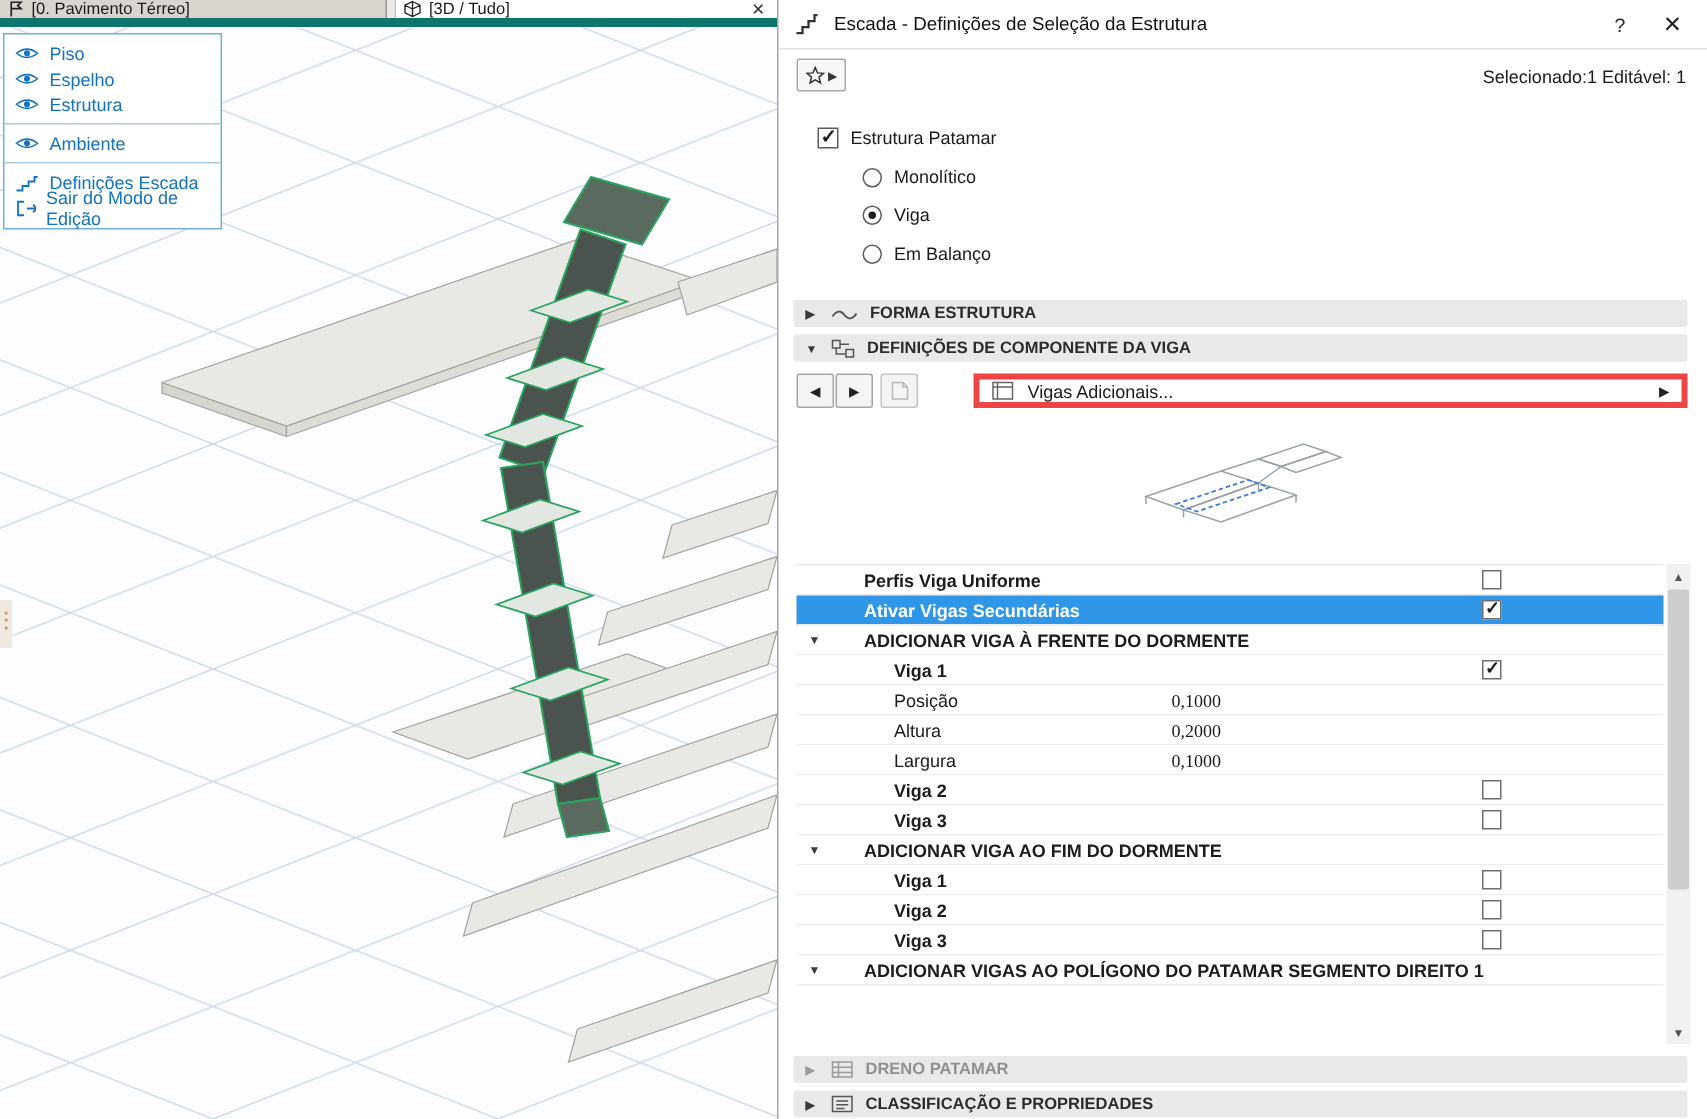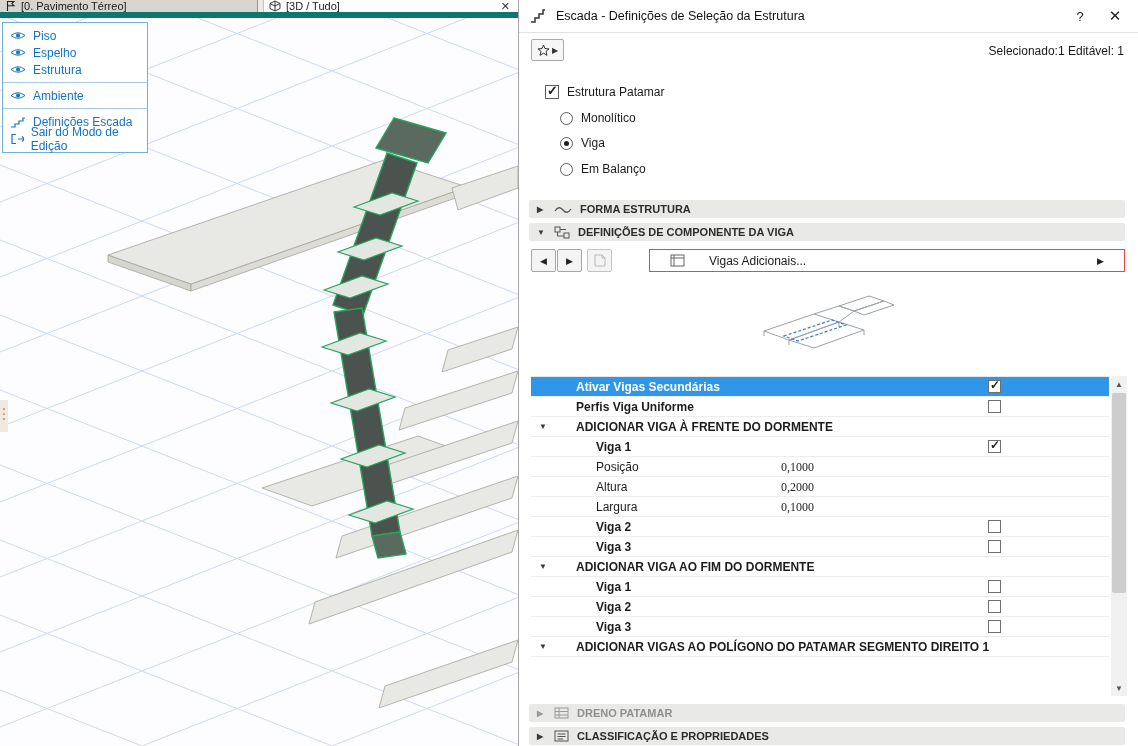--- a/index.html
+++ b/index.html
@@ -34,36 +34,36 @@
               gap:9px; padding:16px 10px; }
   .dlg-title { flex:1; font-size:12.5px; color:#111; }
   .tb-btn { width:26px; height:24px; display:flex; align-items:center; justify-content:center;
             font-size:13px; color:#222; cursor:default; }
   .fav-btn { position:absolute; top:39px; left:12px; width:33px; height:22px; border:1px solid #a9a9a9;
              border-radius:2px; background:#f7f7f7; display:flex; align-items:center;
              justify-content:center; gap:2px; font-size:12px; }
   .fav-arr { font-size:8px; color:#333; }
   .sel-status { position:absolute; top:44px; right:14px; font-size:12px; color:#1a1a1a; }
   .chk-row { position:absolute; top:85px; left:26px; display:flex; align-items:center; gap:8px; font-size:12px; }
-  .radio-row { position:absolute; left:41px; display:flex; align-items:center; gap:8px; font-size:12px; }
+  .radio-row { position:absolute; left:56px; display:flex; align-items:center; gap:8px; font-size:12px; }
   .cbx { position:relative; width:14px; height:14px; border:1px solid #5c5c5c; background:#fff; }
   .cbx.checked::after { content:"✓"; position:absolute; left:1px; top:-3px; font-size:13px; font-weight:bold; color:#1d1d1d; }
   .rad { position:relative; width:13px; height:13px; border:1px solid #5c5c5c; border-radius:50%; background:#fff; }
   .rad.on::after { content:""; position:absolute; left:3px; top:3px; width:5px; height:5px; border-radius:50%; background:#1d1d1d; }
   .sec { position:absolute; left:10px; width:596px; height:18px; background:#e9e9e7; border-radius:2px;
          display:flex; align-items:center; gap:8px; padding:0 8px; font-size:11px; font-weight:bold; color:#2c2c2c; }
   .sec .arr { font-size:8px; width:9px; color:#3a3a3a; }
   .sec.dim { color:#8f8f8f; }
   .sec.dim .arr { color:#9a9a9a; }
   .navrow { position:absolute; top:249px; left:12px; width:594px; height:23px; }
   .nbtn { position:absolute; top:0; width:25px; height:23px; border:1px solid #a6a6a6; border-radius:2px;
           background:#f4f4f4; display:flex; align-items:center; justify-content:center; font-size:9px; color:#222; }
   .nbtn.dis { border-color:#c4c4c4; color:#bbb; }
-  .combo { position:absolute; left:118px; top:0; width:476px; height:23px; border:1px solid #ef4444;
-           background:#fff; display:flex; align-items:center; gap:24px; padding:0 20px; font-size:12px; }
+  .combo { position:absolute; left:118px; top:0; width:476px; height:23px; border:4px solid #ef4444;
+           background:#fff; display:flex; align-items:center; gap:9px; padding:0 8px; font-size:12px; }
   .combo .endarr { margin-left:auto; font-size:9px; color:#222; }
   .preview { position:absolute; top:278px; left:0; width:620px; height:96px;
              display:flex; align-items:center; justify-content:center; }
   .btable { position:absolute; top:376px; left:12px; width:578px; height:320px; border-top:1px solid #e8e8e8; background:#fff; }
   .trow { position:relative; height:20px; border-bottom:1px solid #ededed; background:#fff; font-size:12px; }
   .trow.sel { background:#2f96e8; }
   .trow.sel .tlabel { color:#fff; }
   .tlabel { position:absolute; top:3px; color:#1c1c1c; white-space:nowrap; }
   .bold { font-weight:bold; }
   .garr { position:absolute; left:8px; top:5px; font-size:8px; color:#3a3a3a; }
@@ -269,27 +269,27 @@
           <path d="M110 25 L140 15 L150 19 L120 29 Z"></path>
           <path d="M70 28 L95 20 L110 25 L95 36"></path>
           <path d="M20 45 l0 5 M95 36 l0 5 M120 44 l0 5 M45 54 l0 5"></path>
         </g>
         <path d="M40 50 L88 34 L102 39 L54 55 Z" fill="none" stroke="#3a7bd5" stroke-width="1.2" stroke-dasharray="3,2"></path>
       </svg>
     </div>
 
     <div class="btable">
       <div>
+          <div class="trow toggle">
+            <span class="tlabel bold" style="left: 45px;">Perfis Viga Uniforme</span>
+            <span class="cb"></span>
+          </div>
           <div class="trow toggle sel" style="background: rgb(47, 150, 232);">
             <span class="tlabel bold" style="left: 45px;">Ativar Vigas Secundárias</span>
             <span class="cb checked"></span>
-          </div>
-          <div class="trow toggle">
-            <span class="tlabel bold" style="left: 45px;">Perfis Viga Uniforme</span>
-            <span class="cb"></span>
           </div>
           <div class="trow group">
             <span class="garr">▼</span>
             <span class="tlabel bold" style="left: 45px;">ADICIONAR VIGA À FRENTE DO DORMENTE</span>
           </div>
           <div class="trow toggle">
             <span class="tlabel bold" style="left: 65px;">Viga 1</span>
             <span class="cb checked"></span>
           </div>
           <div class="trow prop">

